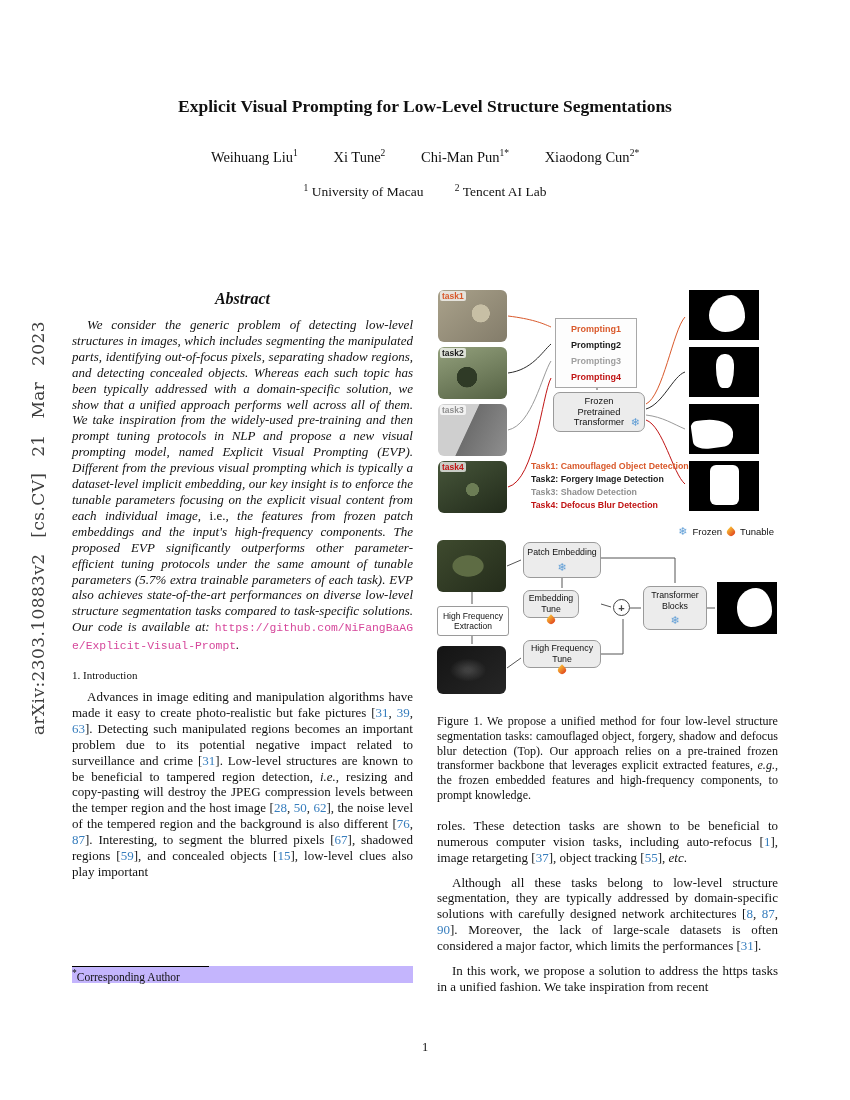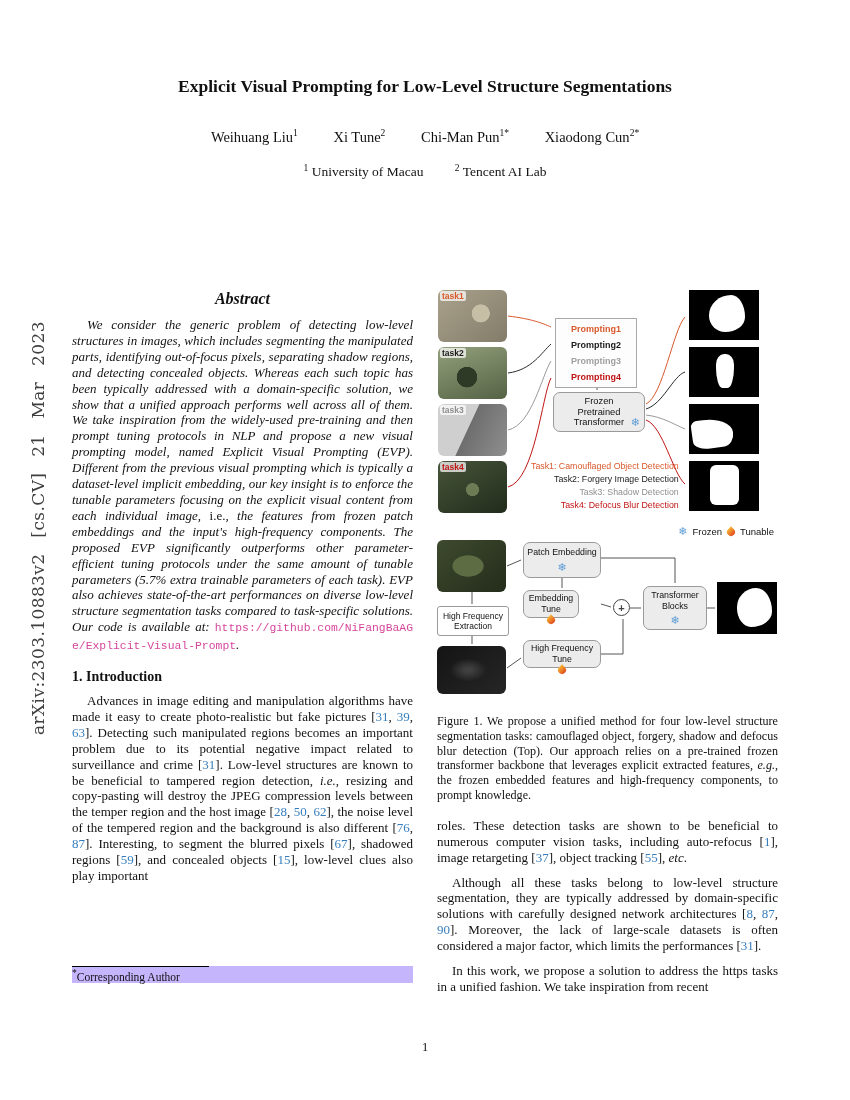--- a/index.html
+++ b/index.html
@@ -6,36 +6,36 @@
   html,body{width:850px;height:1100px;}
   body{background:#ffffff;color:#111;font-family:"Liberation Serif","DejaVu Serif",serif;position:relative;overflow:hidden;}
   .page{position:absolute;inset:0;}
 
   
   .arxiv-stamp{position:absolute;left:-212px;top:518px;width:500px;text-align:center;
     transform:rotate(-90deg);font-size:17px;color:#3f3f3f;word-spacing:10px;letter-spacing:.4px;
     font-family:"DejaVu Serif",serif;}
 
   
-  .header{padding-top:76px;text-align:center;}
+  .header{padding-top:96px;text-align:center;}
   .title{font-size:17.5px;font-weight:bold;}
   .authors{margin-top:32px;font-size:14.5px;}
   .author{margin:0 16px;white-space:nowrap;}
   sup{font-size:9.5px;vertical-align:super;line-height:0;}
   .affils{margin-top:18px;font-size:13.5px;}
   .affil{margin:0 14px;white-space:nowrap;}
 
   
   .columns{position:absolute;left:72px;top:290px;width:706px;display:flex;gap:24px;}
   .col{width:341px;}
   .body{font-size:13px;line-height:15.9px;text-align:justify;}
   .indent{text-indent:15px;}
   .abstract-h{text-align:center;font-size:16px;font-weight:bold;font-style:italic;margin-bottom:9px;}
   .abstract{font-style:italic;font-size:13px;line-height:15.9px;text-align:justify;text-indent:15px;}
-  .section-h{font-size:14px;font-weight:bold;margin:14px 0 8px 0;}
+  .section-h{font-size:11px;font-weight:normal;margin:14px 0 8px 0;}
   .cite{color:var(--cite,#367dbd);}
   .url{color:var(--url,#d6479b);font-family:"Liberation Mono","DejaVu Sans Mono",monospace;
        font-size:11.4px;font-style:normal;word-break:break-all;}
   .it{font-style:italic;}
   .up{font-style:normal;}
   .col-right .body{margin-top:9px;}
   .col-right .body.first{margin-top:15px;}
 
   
   .figure{width:341px;font-family:"Liberation Sans",sans-serif;}
@@ -63,21 +63,21 @@
   .prompt-item{font-size:9px;text-align:center;line-height:16px;font-weight:bold;}
 
   .box{position:absolute;background:#ececec;border:1px solid #9a9a9a;border-radius:7px;
     font-size:8.8px;line-height:10.5px;display:flex;flex-direction:row;flex-wrap:wrap;
     align-items:center;justify-content:center;text-align:center;gap:2px;padding:2px;}
   .transformer-box{left:116px;top:102px;width:92px;height:40px;flex-direction:column;gap:0;font-size:9.3px;}
   .tf-snow{position:absolute;right:4px;bottom:3px;}
   .snow{color:var(--frozen,#5b9bd5);font-size:11px;font-family:"DejaVu Sans",sans-serif;line-height:1;}
   .flame{display:inline-block;width:8px;height:8px;background:linear-gradient(#f7b733,var(--flame,#e1491f));
     border-radius:50% 0 50% 50%;transform:rotate(-45deg);}
-  .task-legend{position:absolute;left:94px;top:170px;font-size:8.8px;line-height:13px;white-space:nowrap;font-weight:normal;text-align:right;}
+  .task-legend{position:absolute;left:94px;top:170px;font-size:8.8px;line-height:13px;white-space:nowrap;font-weight:bold;}
 
   .legend{position:absolute;right:4px;top:-2px;font-size:9.5px;display:flex;align-items:center;gap:5px;}
   .in-thumb{left:0;top:12px;} .hf-thumb{left:0;top:118px;height:48px;}
   .pe-box{left:86px;top:14px;width:78px;height:36px;}
   .et-box{left:86px;top:62px;width:56px;height:28px;}
   .hfe-box{left:0;top:78px;width:72px;height:30px;background:#fff;border-radius:3px;font-size:8.5px;}
   .hft-box{left:86px;top:112px;width:78px;height:28px;}
   .tb-box{left:206px;top:58px;width:64px;height:44px;}
   .plus-circle{position:absolute;left:176px;top:71px;width:17px;height:17px;border:1.5px solid #444;
     border-radius:50%;display:flex;align-items:center;justify-content:center;font-size:11px;

